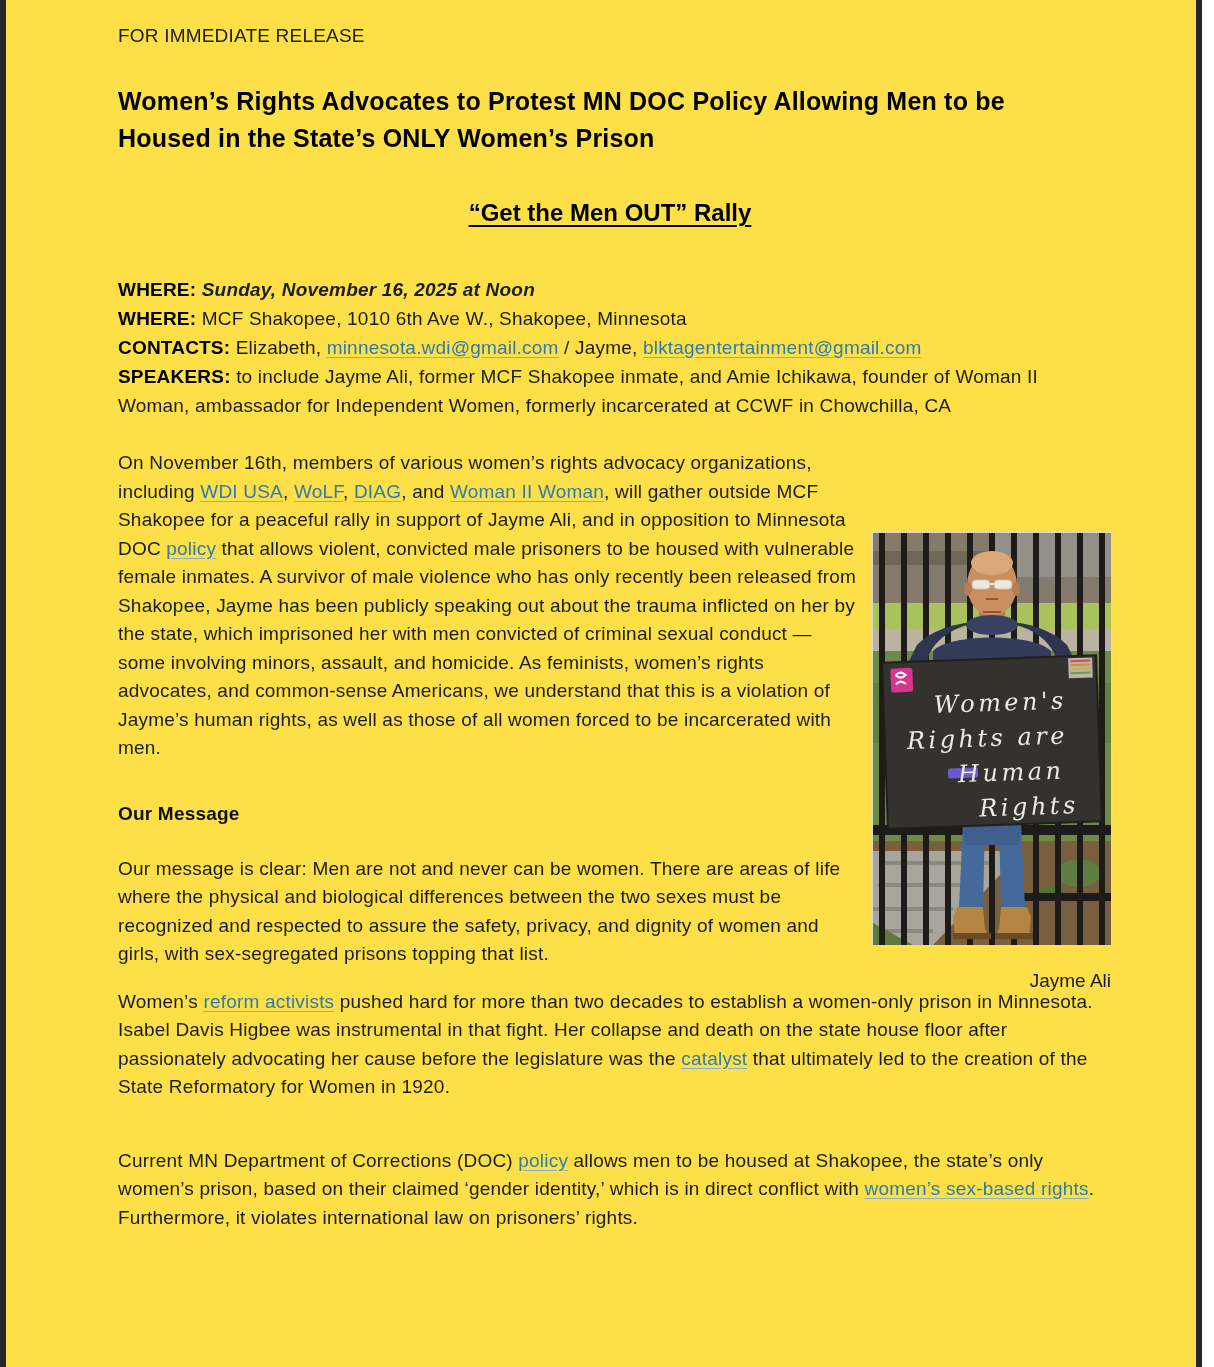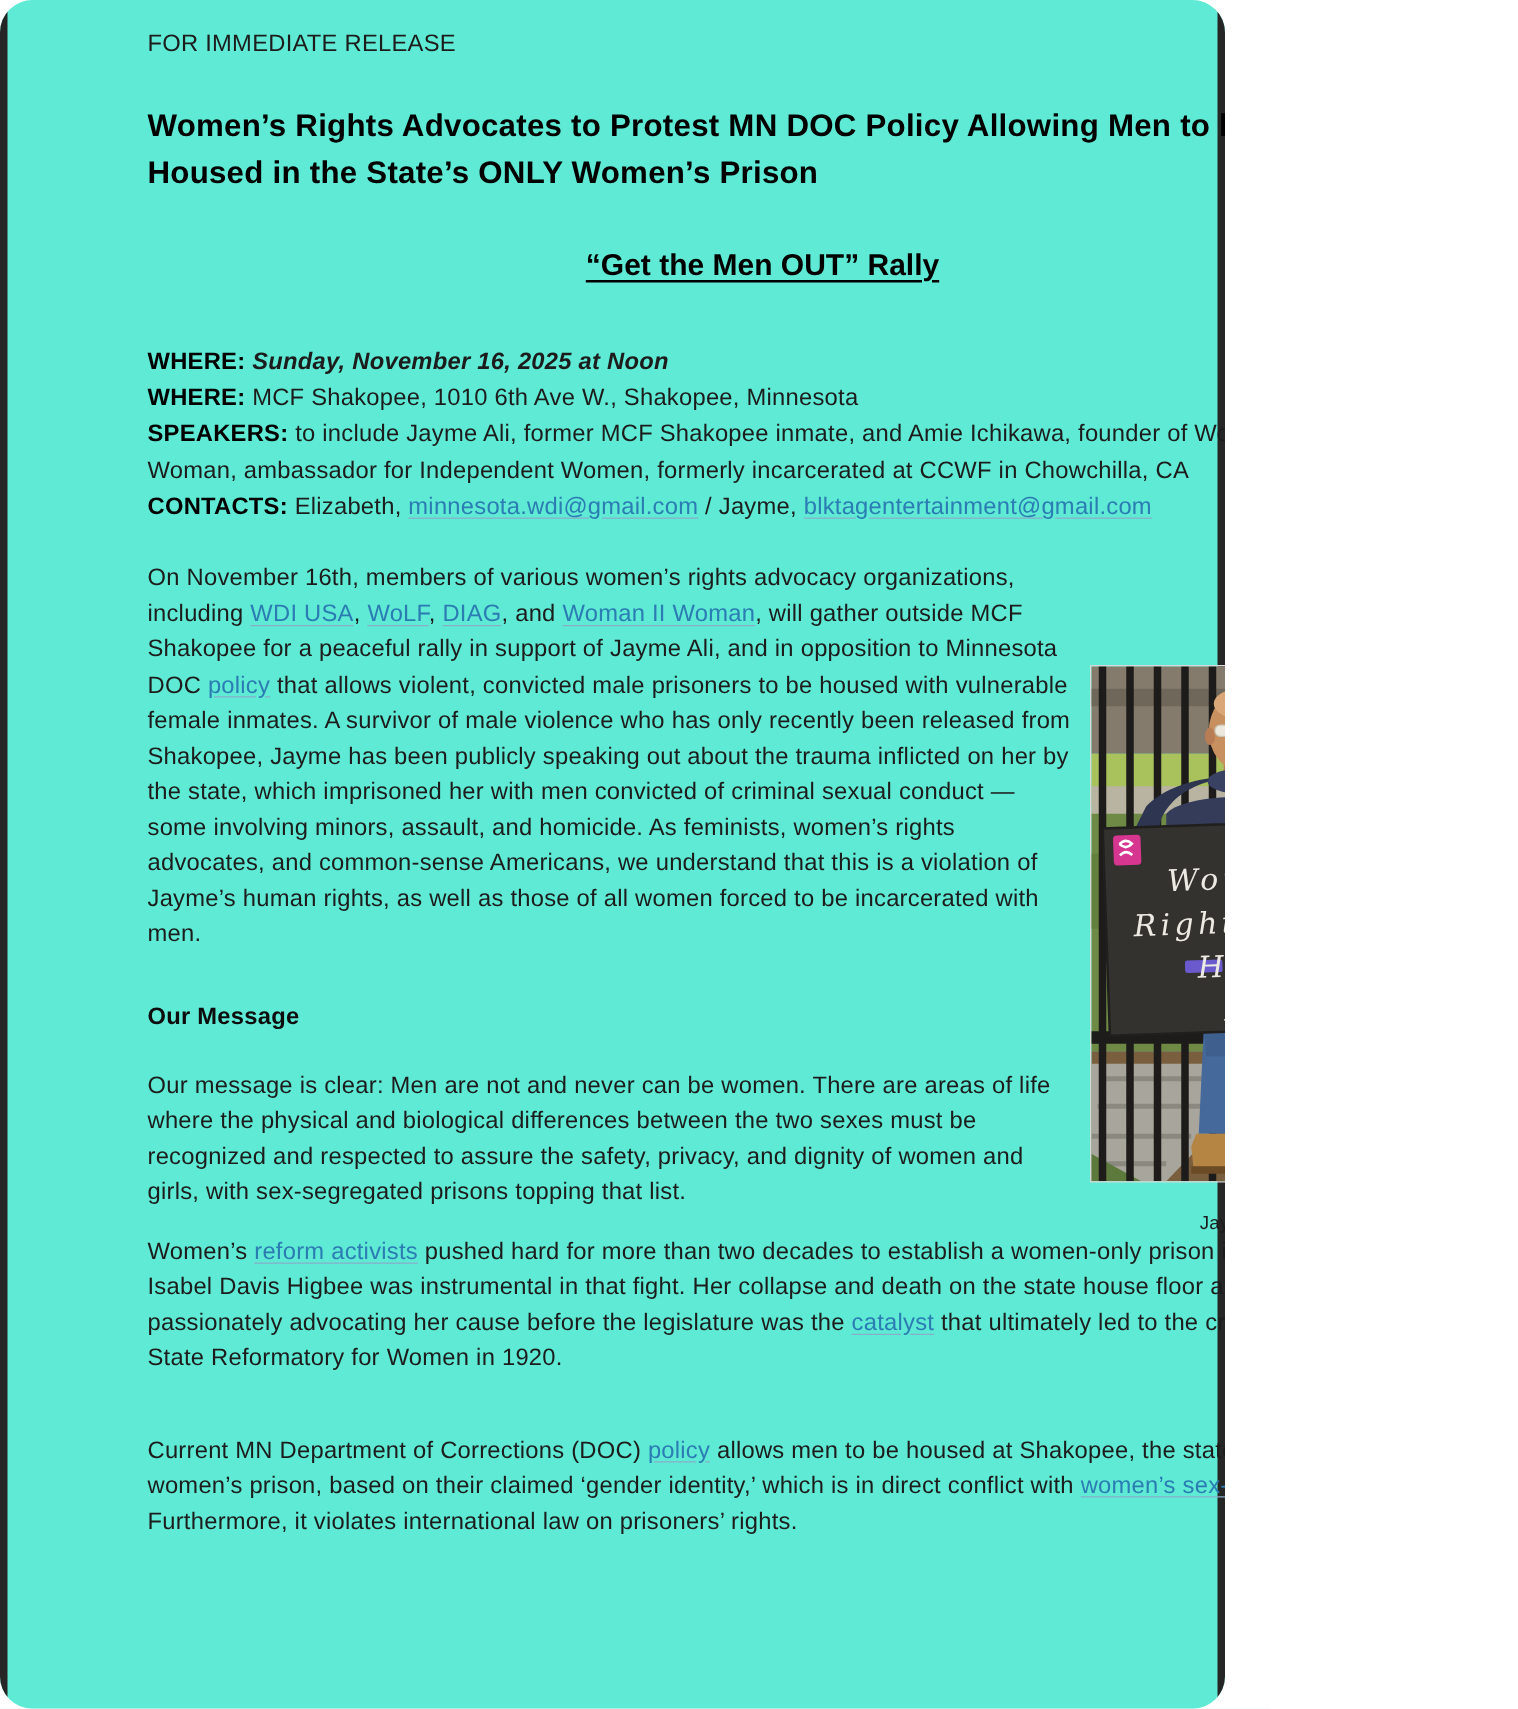--- a/index.html
+++ b/index.html
@@ -1,18 +1,18 @@
 <!DOCTYPE html>
 <html><head>
 <meta charset="utf-8">
 <style>
   html,body { margin:0; padding:0; background:#ffffff; }
   .page {
-    position:relative; width:980px; height:1367px; background:#5eead4;
-    font-family:"Liberation Sans", sans-serif; color:#1c1c1c; overflow:hidden;border-radius:26px;
+    position:relative; width:1202px; height:1367px; background:#fde047;
+    font-family:"Liberation Sans", sans-serif; color:#1c1c1c; overflow:hidden;
   }
   .edge { position:absolute; top:0; bottom:0; width:6px; background:#262626; }
   .edge-left { left:0; }
   .edge-right { right:0; }
 
   .content { position:absolute; left:118px; top:0; width:992px; }
 
   .small-line { font-size:19px; line-height:28px; letter-spacing:0.2px; }
   .release { margin-top:22px; }
 
@@ -35,21 +35,21 @@
 
   .para { font-size:19px; line-height:28.5px; letter-spacing:0.2px; }
   .p1 { margin-top:29px; width:740px; }
   .section-heading { margin-top:40px; font-size:19px; font-weight:bold; color:#0d0d0d; letter-spacing:0.2px; }
   .p2 { margin-top:30px; width:740px; }
   .p3 { width:990px; }
   .p4 { margin-top:45px; width:990px; }
 
   figure.photo { position:absolute; left:873px; top:533px; width:238px; margin:0; }
   figure.photo svg { display:block; outline:1px solid #d8d8d8; }
-  figure.photo figcaption { text-align:center; font-size:15px; margin-top:25px; color:#1c1c1c; }
+  figure.photo figcaption { text-align:right; font-size:19px; margin-top:25px; color:#1c1c1c; }
 
   .sign-text {
     font-family:"DejaVu Serif", serif; font-style:italic;
     fill:#eceae2; letter-spacing:3.5px;
   }
 </style>
 </head>
 <body>
 
 <div class="page">
@@ -69,26 +69,26 @@
     <div class="meta">
       <div>
         <span class="lbl">WHERE:</span>
         <span class="when-value">Sunday, November 16, 2025 at Noon</span>
       </div>
       <div>
         <span class="lbl">WHERE:</span>
         <span>MCF Shakopee, 1010 6th Ave W., Shakopee, Minnesota</span>
       </div>
       <div>
+        <span class="lbl">CONTACTS:</span>
+        <span><span>Elizabeth, </span><a class="doc-link" href="#">minnesota.wdi@gmail.com</a><span> / Jayme, </span><a class="doc-link" href="#">blktagentertainment@gmail.com</a></span>
+      </div>
+      <div>
         <span class="lbl">SPEAKERS:</span>
         <span>to include Jayme Ali, former MCF Shakopee inmate, and Amie Ichikawa, founder of Woman II Woman, ambassador for Independent Women, formerly incarcerated at CCWF in Chowchilla, CA</span>
-      </div>
-      <div>
-        <span class="lbl">CONTACTS:</span>
-        <span><span>Elizabeth, </span><a class="doc-link" href="#">minnesota.wdi@gmail.com</a><span> / Jayme, </span><a class="doc-link" href="#">blktagentertainment@gmail.com</a></span>
       </div>
     </div>
 
     <p class="para p1"><span>On November 16th, members of various women’s rights advocacy organizations, including </span><a class="doc-link" href="#">WDI USA</a><span>, </span><a class="doc-link" href="#">WoLF</a><span>, </span><a class="doc-link" href="#">DIAG</a><span>, and </span><a class="doc-link" href="#">Woman II Woman</a><span>, will gather outside MCF Shakopee for a peaceful rally in support of Jayme Ali, and in opposition to Minnesota DOC </span><a class="doc-link" href="#">policy</a><span> that allows violent, convicted male prisoners to be housed with vulnerable female inmates. A survivor of male violence who has only recently been released from Shakopee, Jayme has been publicly speaking out about the trauma inflicted on her by the state, which imprisoned her with men convicted of criminal sexual conduct — some involving minors, assault, and homicide. As feminists, women’s rights advocates, and common-sense Americans, we understand that this is a violation of Jayme’s human rights, as well as those of all women forced to be incarcerated with men.</span></p>
 
     <h2 class="section-heading" style="margin-bottom:0;">Our Message</h2>
 
     <p class="para p2">Our message is clear: Men are not and never can be women. There are areas of life where the physical and biological differences between the two sexes must be recognized and respected to assure the safety, privacy, and dignity of women and girls, with sex-segregated prisons topping that list.</p>
 
     <p class="para p3"><span>Women’s </span><a class="doc-link" href="#">reform activists</a><span> pushed hard for more than two decades to establish a women-only prison in Minnesota. Isabel Davis Higbee was instrumental in that fight. Her collapse and death on the state house floor after passionately advocating her cause before the legislature was the </span><a class="doc-link" href="#">catalyst</a><span> that ultimately led to the creation of the State Reformatory for Women in 1920.</span></p>

